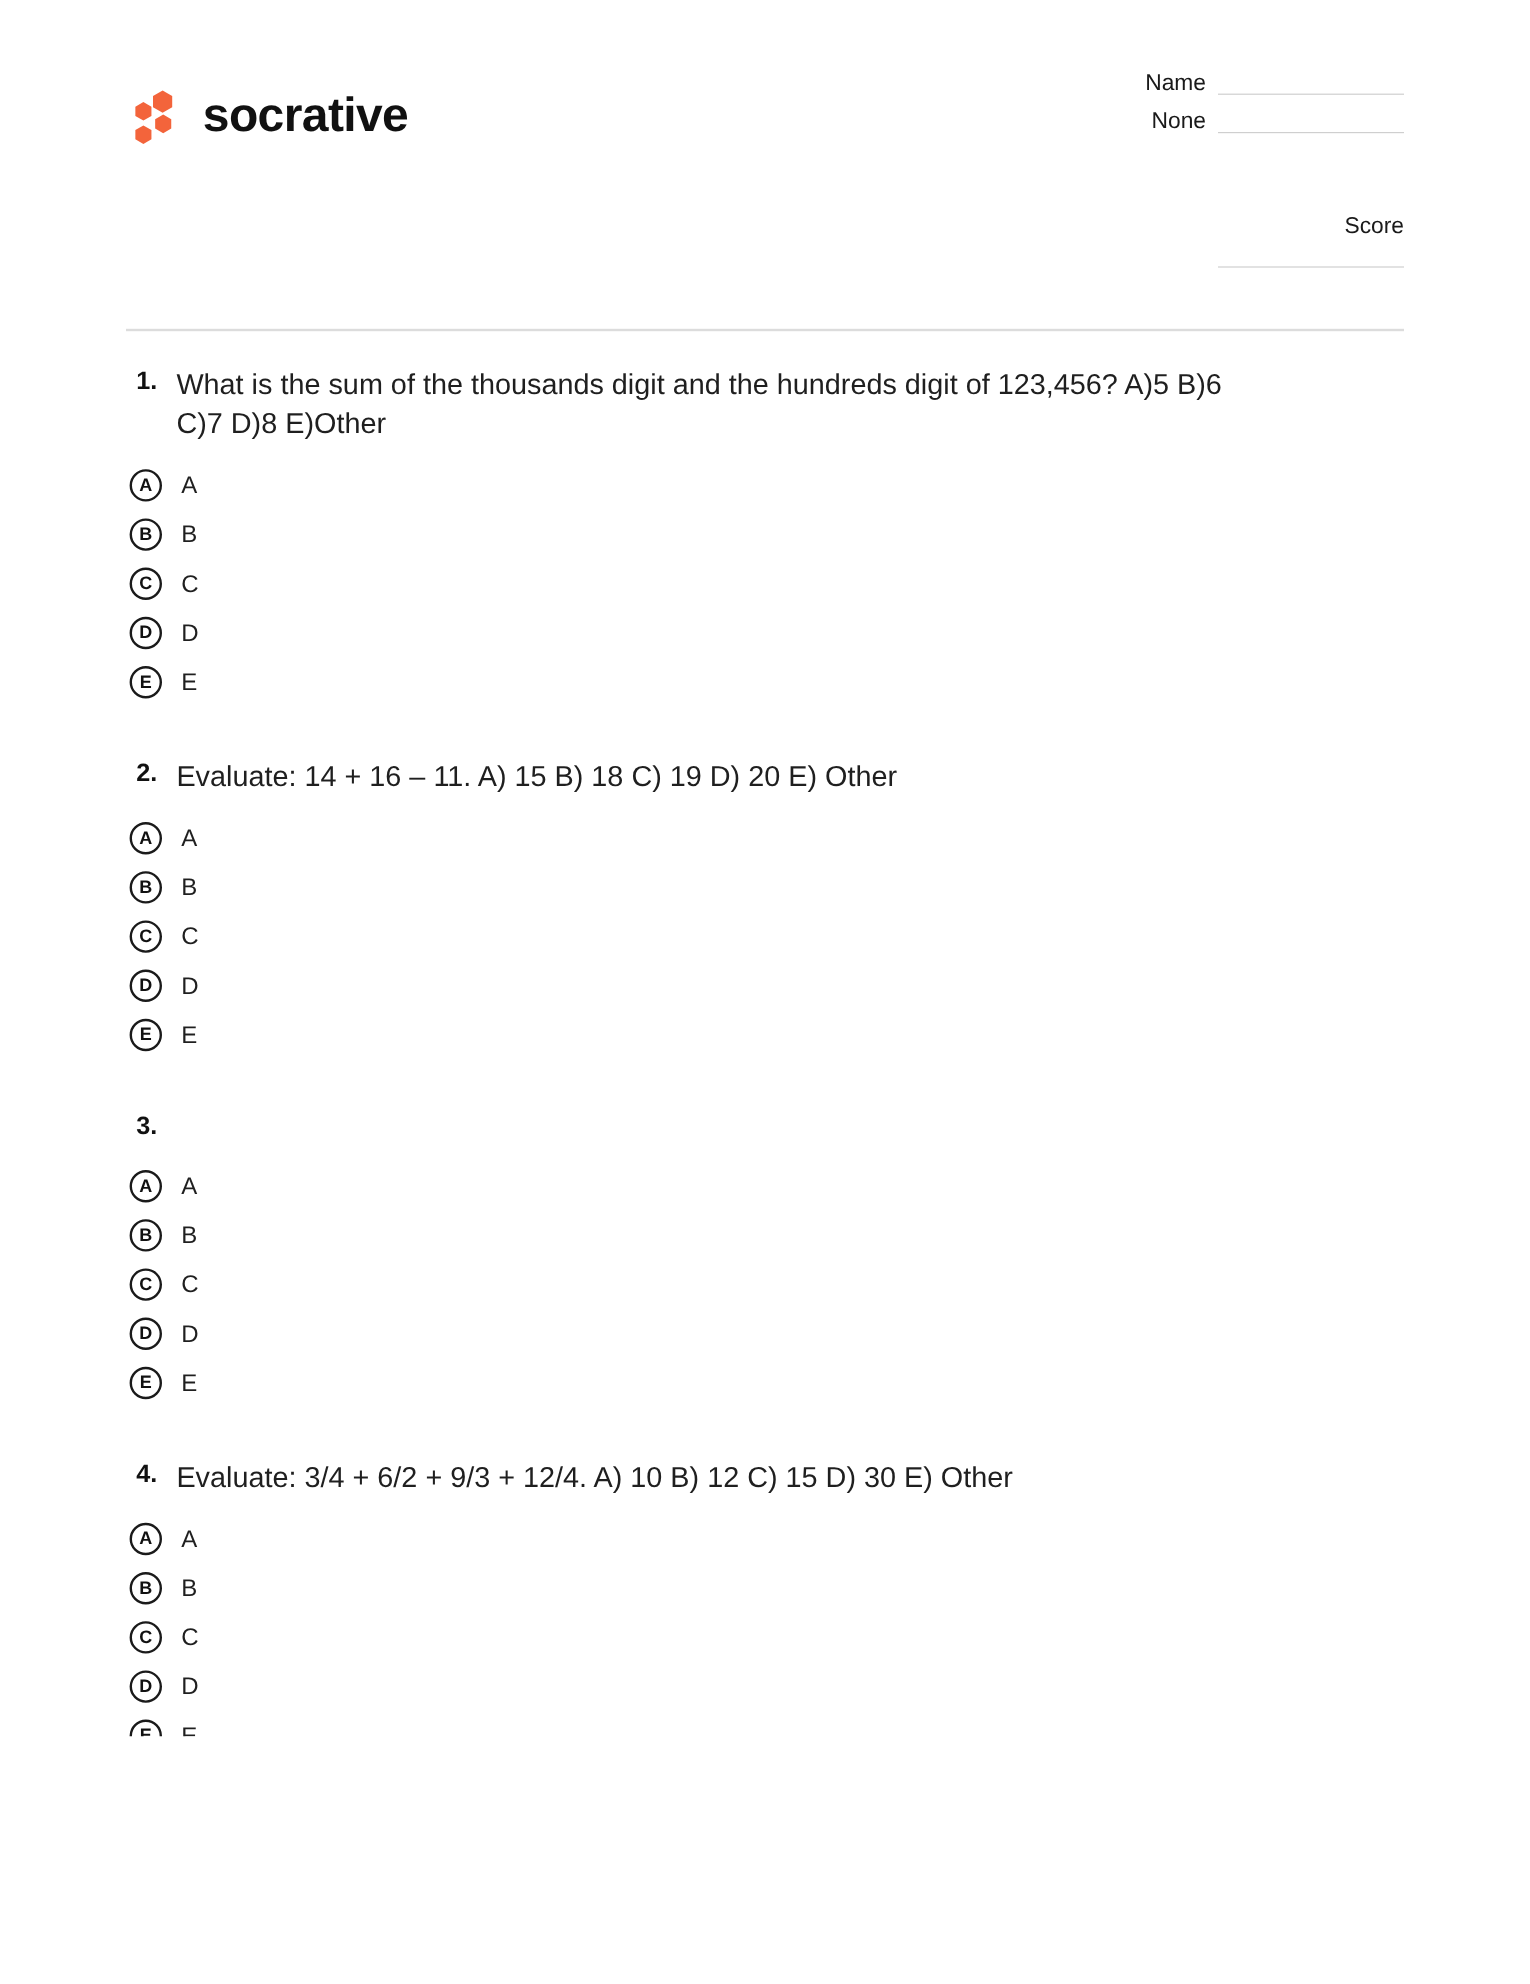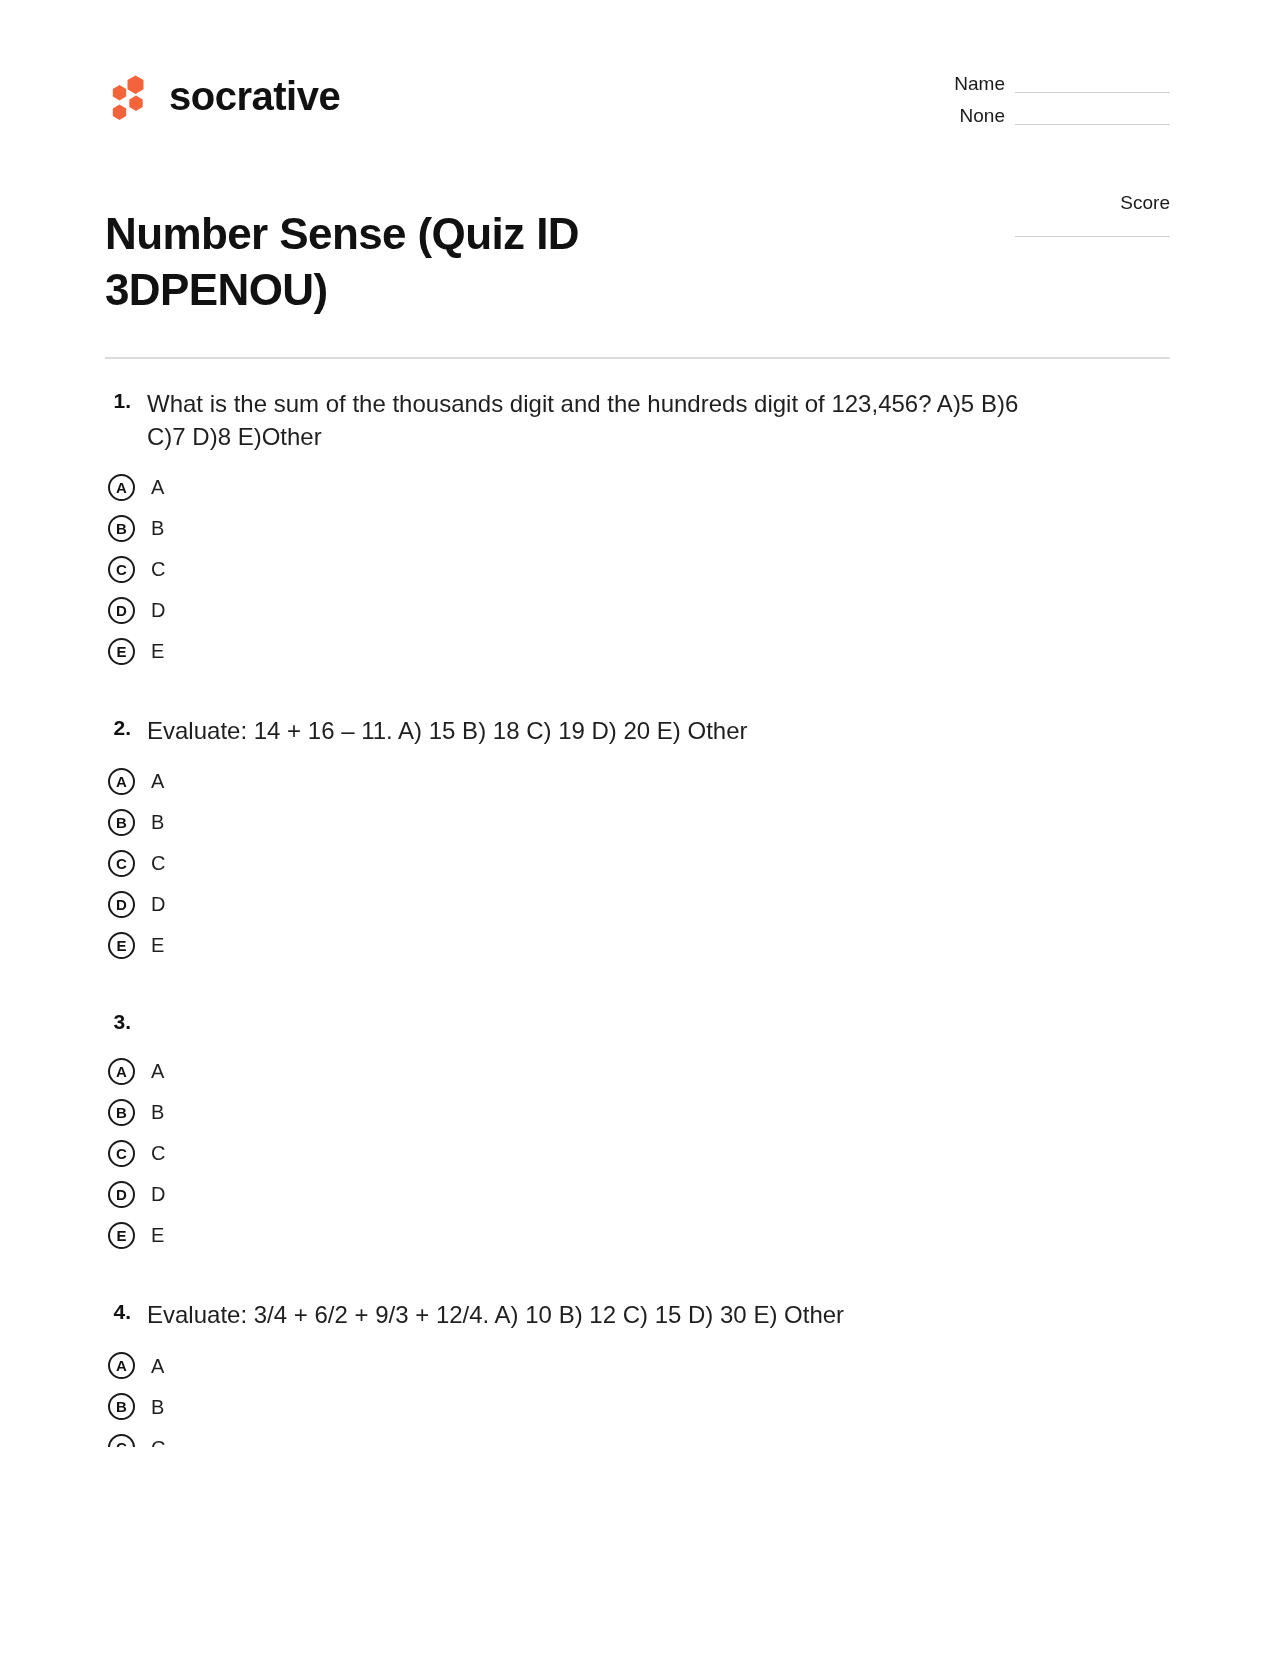--- a/index.html
+++ b/index.html
@@ -45,21 +45,20 @@
   .brand-name {
     font-size: 40px;
     font-weight: 700;
     letter-spacing: -0.5px;
     color: #111111;
     line-height: 1;
   }
 
   .meta {
     width: 245px;
-    margin-top: 14px;
   }
   .meta-row {
     display: flex;
     align-items: flex-end;
     justify-content: flex-end;
     gap: 10px;
     margin-bottom: 13px;
   }
   .meta-label {
     font-size: 19px;
@@ -188,23 +187,20 @@
         <span class="meta-rule"></span>
       </div>
       <div class="meta-row score">
         <span class="meta-label">Score</span>
         <span class="meta-rule"></span>
       </div>
     </div>
 
   </div>
 
-  <div class="title-block">
-    <h1 class="quiz-title">Number Sense (Quiz ID 3DPENOU)</h1>
-  </div>
 
   <div class="divider"></div>
 
   <div class="questions">
       <div class="question">
         <div class="q-head">
           <div class="q-num">1.</div>
           <div class="q-text">What is the sum of the thousands digit and the hundreds digit of 123,456? A)5 B)6 C)7 D)8 E)Other</div>
         </div>
         <div class="options">

